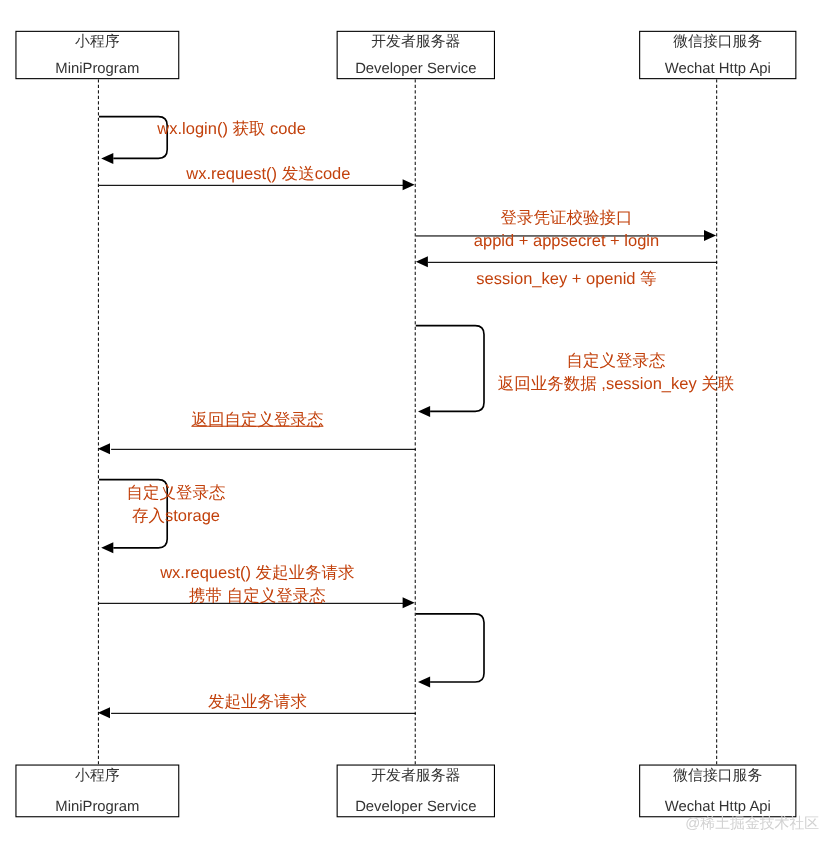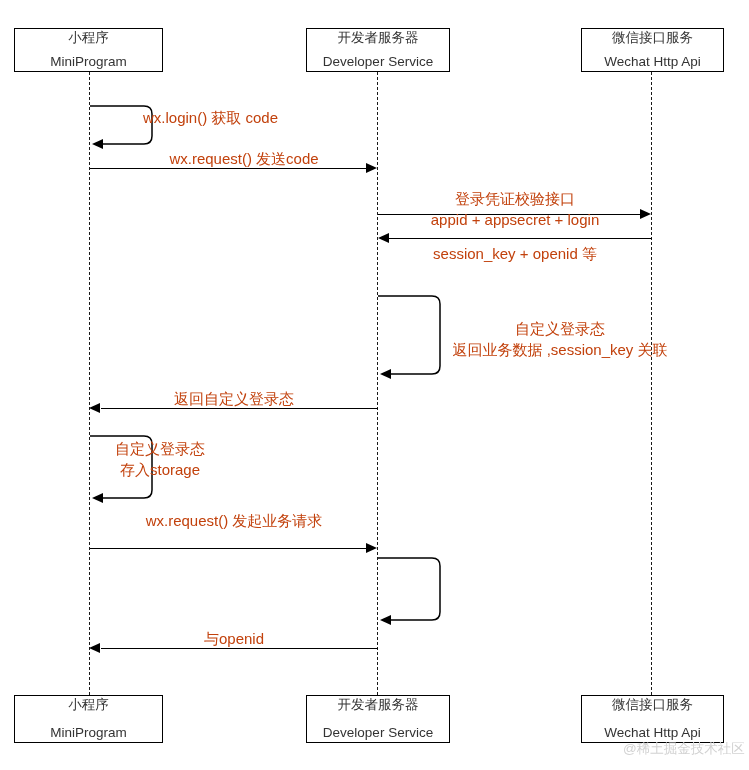--- a/index.html
+++ b/index.html
@@ -159,54 +159,55 @@
       <polygon points="13,75 2,80 13,85" fill="#000000"></polygon>
     </svg>
   </div>
   <div class="msg-label" style="left:450px; top:318px; width:220px; text-align:center;">
     <div>自定义登录态</div>
     <div>返回业务数据 ,session_key 关联</div>
   </div>
 
   <div class="msg-line" style="left:101px; top:408px; width:277px;"></div>
   <div class="arrow-head left" style="left:89px; top:403px;"></div>
-  <div class="msg-label" style="left:90px; top:388px; width:288px;">
+  <div class="msg-label" style="left:90px; top:371px; width:288px;text-decoration:underline;">
     <div>返回自定义登录态</div>
   </div>
 
   <div class="self-loop" style="left:90px; top:434px; width:66px; height:66px;">
     <svg width="66" height="66" viewBox="0 0 66 66">
       <path d="M 0 2 L 54 2 Q 62 2 62 10 L 62 56 Q 62 64 54 64 L 13 64" fill="none" stroke="#000000" stroke-width="1.5"></path>
       <polygon points="13,59 2,64 13,69" fill="#000000"></polygon>
     </svg>
   </div>
   <div class="msg-label" style="left:100px; top:438px; width:120px; text-align:center;">
     <div>自定义登录态</div>
     <div>存入storage</div>
   </div>
 
   <div class="msg-line" style="left:90px; top:548px; width:278px;"></div>
   <div class="arrow-head right" style="left:366px; top:543px;"></div>
   <div class="msg-label" style="left:90px; top:510px; width:288px;">
     <div>wx.request() 发起业务请求</div>
+    <div>携带 自定义登录态</div>
   </div>
 
   <div class="self-loop" style="left:378px; top:556px; width:66px; height:66px;">
     <svg width="66" height="66" viewBox="0 0 66 66">
       <path d="M 0 2 L 54 2 Q 62 2 62 10 L 62 56 Q 62 64 54 64 L 13 64" fill="none" stroke="#000000" stroke-width="1.5"></path>
       <polygon points="13,59 2,64 13,69" fill="#000000"></polygon>
     </svg>
   </div>
   <div class="msg-label" style="left:420px; top:572px; width:230px; text-align:center;">
   </div>
 
   <div class="msg-line" style="left:101px; top:648px; width:277px;"></div>
   <div class="arrow-head left" style="left:89px; top:643px;"></div>
   <div class="msg-label" style="left:90px; top:628px; width:288px;">
-    <div>与openid</div>
+    <div>发起业务请求</div>
   </div>
 
   <div class="participant-box" style="left:14px; top:695px; width:149px; height:48px;">
     <div class="p-line-cn">小程序</div>
     <div class="p-line-en">MiniProgram</div>
   </div>
 
   <div class="participant-box" style="left:306px; top:695px; width:144px; height:48px;">
     <div class="p-line-cn">开发者服务器</div>
     <div class="p-line-en">Developer Service</div>

